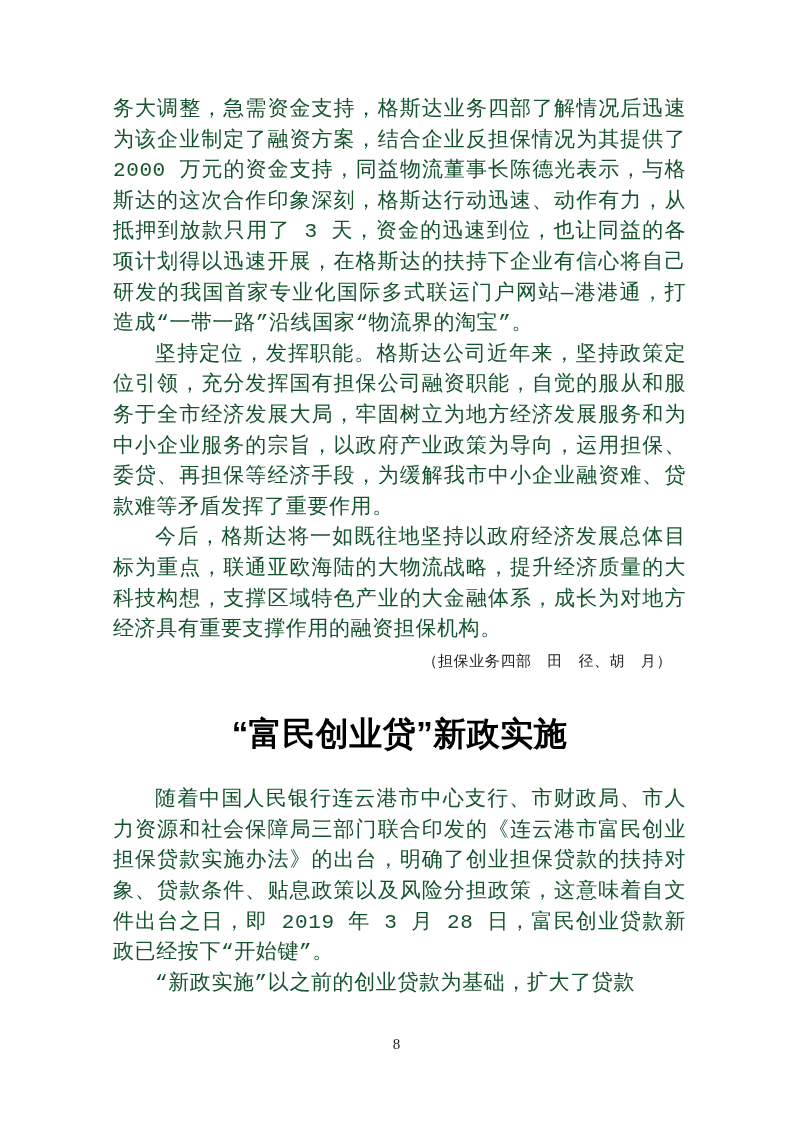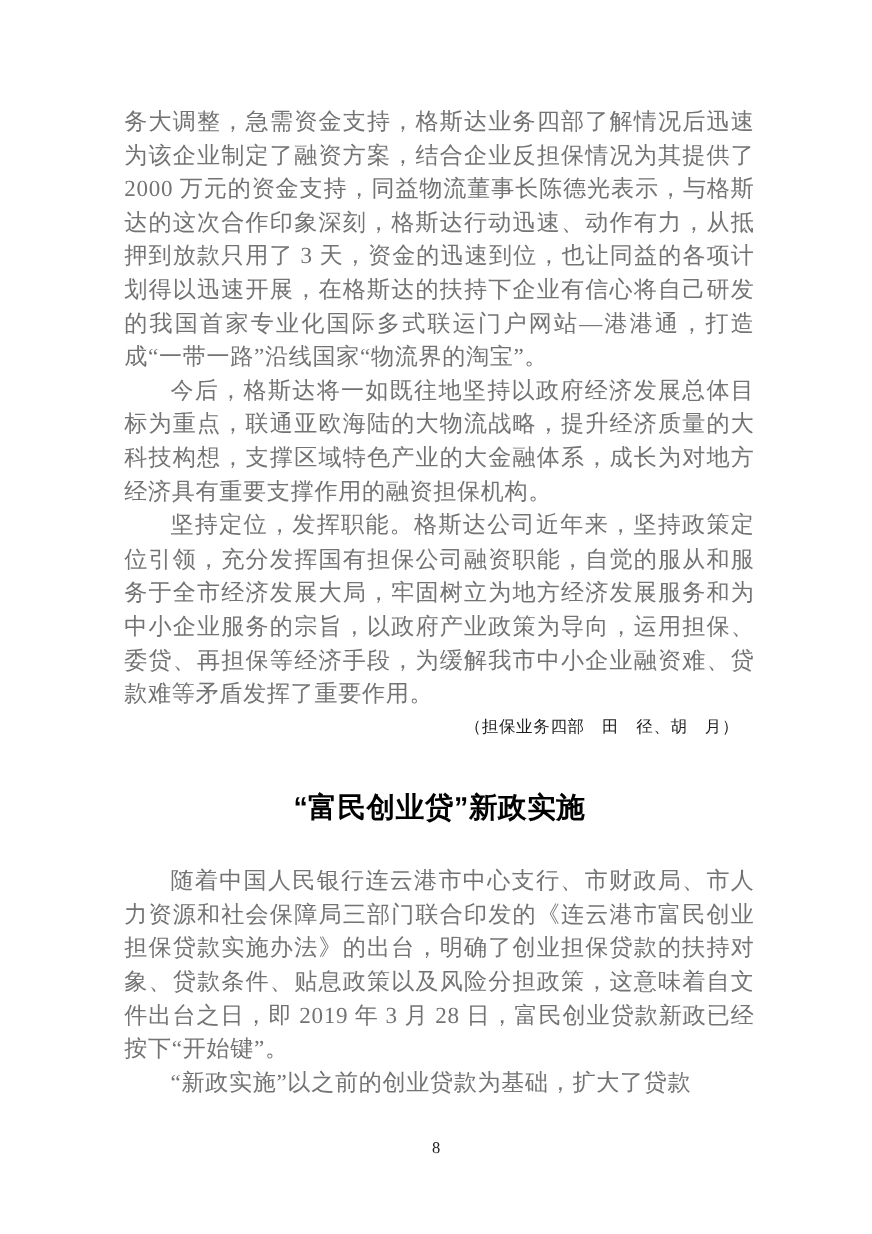--- a/index.html
+++ b/index.html
@@ -16,45 +16,45 @@
     color: #1c1c1c;
   }
   .content {
     position: absolute;
     top: 95px;
     left: 113px;
     width: 573px;
   }
   .body-par {
     margin: 0;
-    font-family: Liberation Serif, serif;
+    font-family: Liberation Mono, monospace;
     font-size: 21px;
     line-height: 30.6px;
     letter-spacing: 0.6px;
     text-align: justify;
-    color: #737373;
+    color: #14532d;
   }
   .indent {
     text-indent: 2em;
   }
   .byline {
     margin: 0;
     font-family: "Liberation Serif", "DejaVu Serif", serif;
     font-size: 15px;
     line-height: 30.6px;
     letter-spacing: 0.6px;
     text-align: right;
     padding-right: 14px;
     color: #1c1c1c;
   }
   .article-title {
     margin: 43px 0 36px 0;
     font-family: "Liberation Sans", "DejaVu Sans", sans-serif;
     font-weight: bold;
-    font-size: 26px;
+    font-size: 33px;
     line-height: 30px;
     text-align: center;
     letter-spacing: 0.5px;
     color: #000000;
   }
   .page-number {
     position: absolute;
     top: 1036px;
     left: 0;
     width: 100%;
@@ -63,21 +63,21 @@
     font-size: 15px;
     color: #1c1c1c;
   }
 </style>
 </head>
 <body>
 
 <div class="page">
   <div class="content">
     <p class="body-par">务大调整，急需资金支持，格斯达业务四部了解情况后迅速为该企业制定了融资方案，结合企业反担保情况为其提供了2000 万元的资金支持，同益物流董事长陈德光表示，与格斯达的这次合作印象深刻，格斯达行动迅速、动作有力，从抵押到放款只用了 3 天，资金的迅速到位，也让同益的各项计划得以迅速开展，在格斯达的扶持下企业有信心将自己研发的我国首家专业化国际多式联运门户网站—港港通，打造成“一带一路”沿线国家“物流界的淘宝”。</p>
+    <p class="body-par indent">坚持定位，发挥职能。格斯达公司近年来，坚持政策定位引领，充分发挥国有担保公司融资职能，自觉的服从和服务于全市经济发展大局，牢固树立为地方经济发展服务和为中小企业服务的宗旨，以政府产业政策为导向，运用担保、委贷、再担保等经济手段，为缓解我市中小企业融资难、贷款难等矛盾发挥了重要作用。</p>
     <p class="body-par indent">今后，格斯达将一如既往地坚持以政府经济发展总体目标为重点，联通亚欧海陆的大物流战略，提升经济质量的大科技构想，支撑区域特色产业的大金融体系，成长为对地方经济具有重要支撑作用的融资担保机构。</p>
-    <p class="body-par indent">坚持定位，发挥职能。格斯达公司近年来，坚持政策定位引领，充分发挥国有担保公司融资职能，自觉的服从和服务于全市经济发展大局，牢固树立为地方经济发展服务和为中小企业服务的宗旨，以政府产业政策为导向，运用担保、委贷、再担保等经济手段，为缓解我市中小企业融资难、贷款难等矛盾发挥了重要作用。</p>
     <p class="byline">（担保业务四部　田　径、胡　月）</p>
     <h1 class="article-title">“富民创业贷”新政实施</h1>
     <p class="body-par indent">随着中国人民银行连云港市中心支行、市财政局、市人力资源和社会保障局三部门联合印发的《连云港市富民创业担保贷款实施办法》的出台，明确了创业担保贷款的扶持对象、贷款条件、贴息政策以及风险分担政策，这意味着自文件出台之日，即 2019 年 3 月 28 日，富民创业贷款新政已经按下“开始键”。</p>
     <p class="body-par indent">“新政实施”以之前的创业贷款为基础，扩大了贷款</p>
   </div>
   <div class="page-number">8</div>
 </div>
 
 </body></html>

